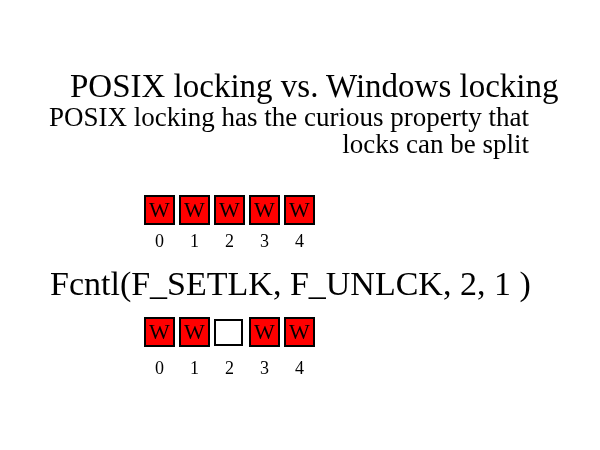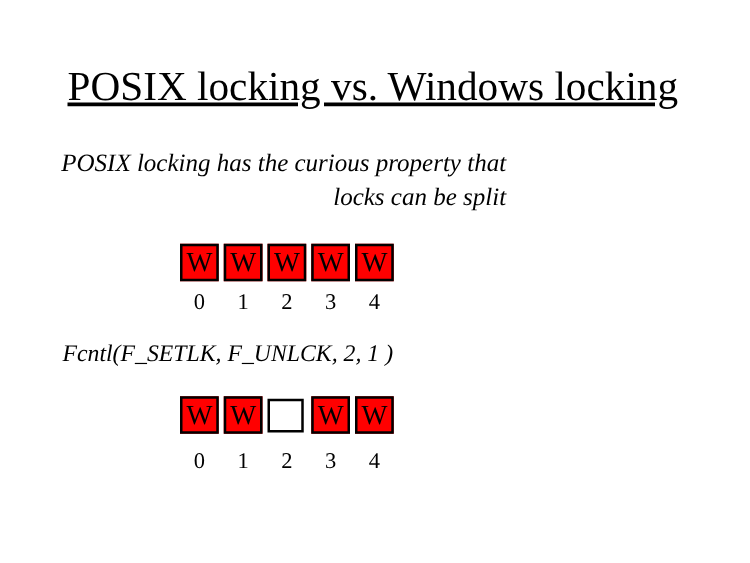--- a/index.html
+++ b/index.html
@@ -17,44 +17,41 @@
     overflow: hidden;
   }
   .title {
     position: absolute;
     left: 54px;
     top: 54px;
     font-size: 33px;
     font-weight: normal;
     line-height: 33px;
     white-space: nowrap;
-    margin: 0;
-    text-decoration: underline;
+    margin: 16px;
   }
   .body-text {
     position: absolute;
     left: 49px;
-    top: 118px;
-    font-size: 20px;
+    top: 104px;
+    font-size: 27px;
     line-height: 27px;
     white-space: nowrap;
-    font-style: italic;
   }
   .body-line-2 {
     margin-left: 21px;
     text-align: right;
   }
   .code-line {
     position: absolute;
     left: 50px;
     top: 270px;
-    font-size: 19px;
+    font-size: 34px;
     line-height: 27px;
     white-space: nowrap;
-    font-style: italic;
   }
   .lock-row {
     position: absolute;
     left: 144px;
     display: flex;
     align-items: flex-start;
   }
   .lock-row-1 { top: 195px; }
   .lock-row-2 { top: 317px; }
   .cell {

